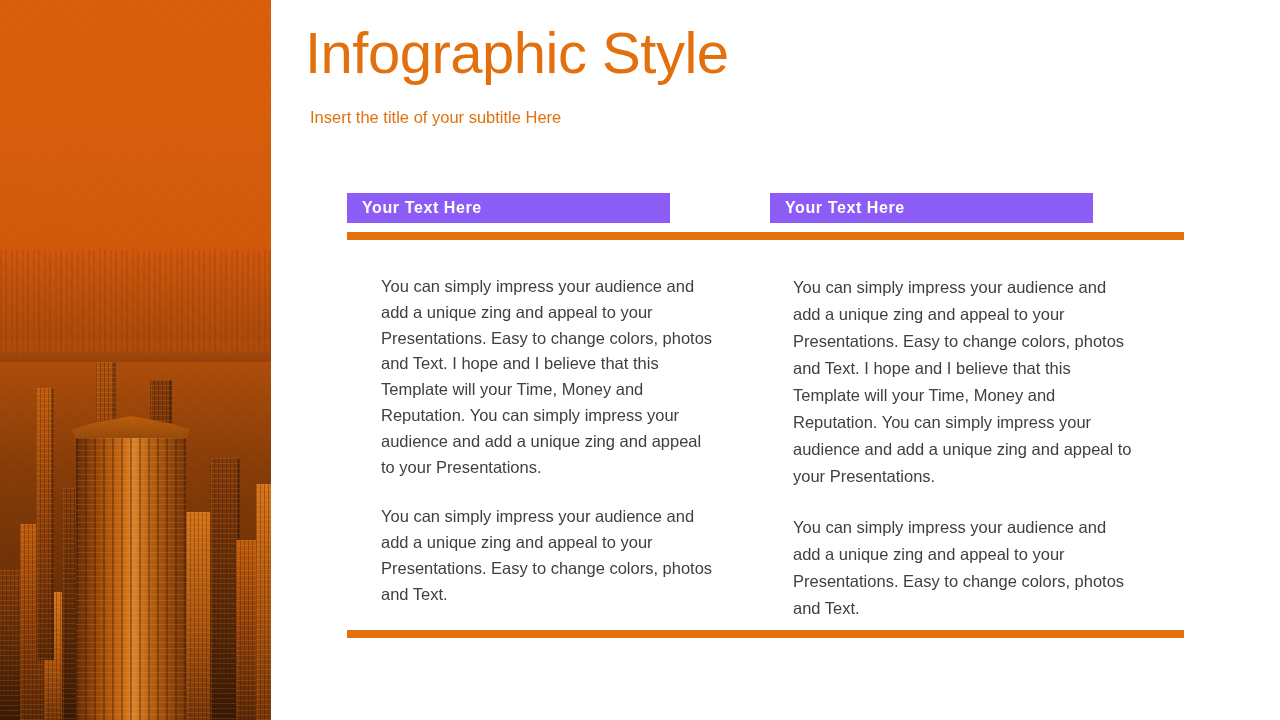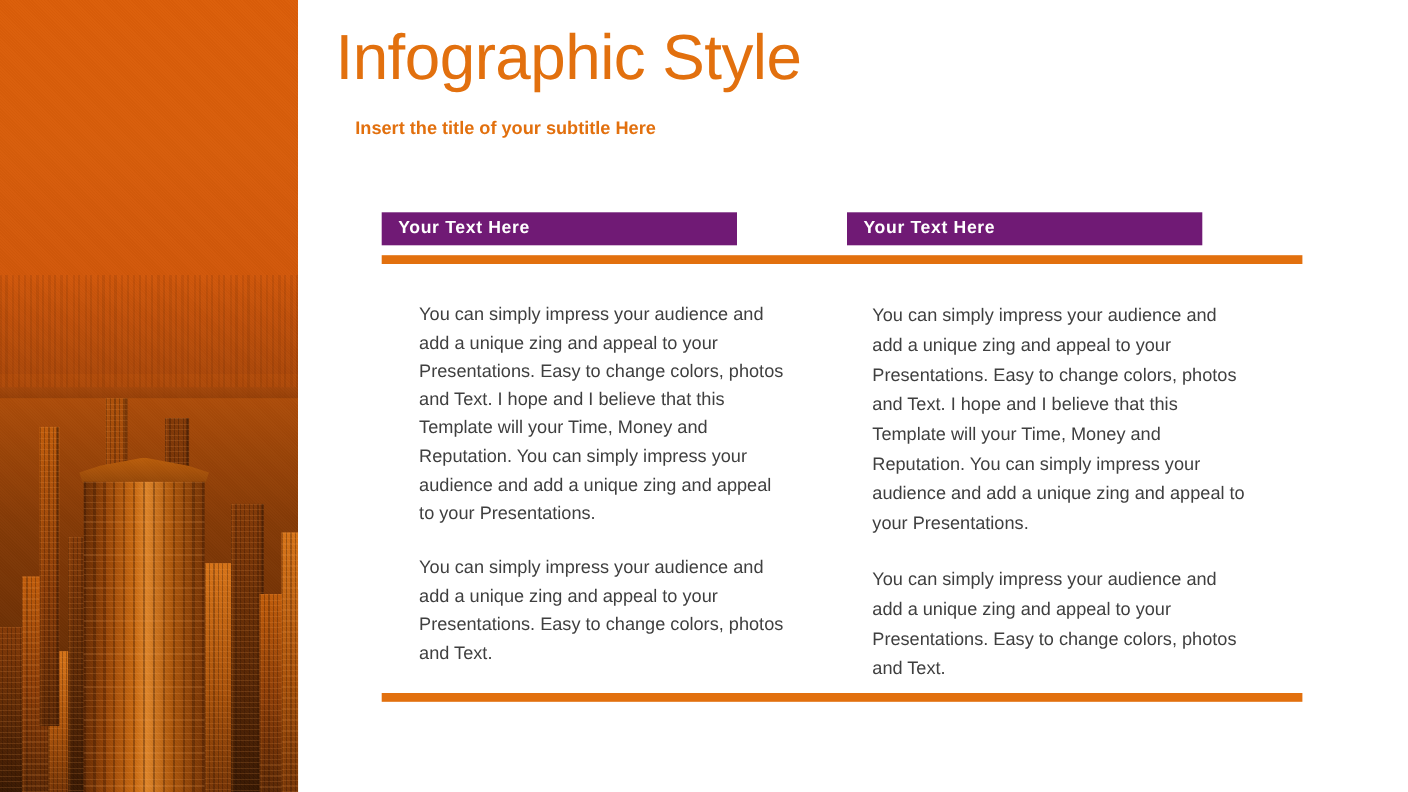--- a/index.html
+++ b/index.html
@@ -147,33 +147,33 @@
     top: 23px;
     font-size: 58px;
     line-height: 1.05;
     color: #e2700e;
     font-weight: 400;
     letter-spacing: -0.5px;
     white-space: nowrap;
   }
   .page-subtitle {
     position: absolute;
-    left: 52px;
+    left: 39px;
     top: 108px;
     font-size: 16.5px;
     color: #e2700e;
-    font-weight: 700;
+    font-weight: 400;
     white-space: nowrap;
   }
 
   
   .hdr-bar {
     position: absolute;
     height: 30px;
-    background: #701a75;
+    background: #8b5cf6;
     display: flex;
     align-items: center;
   }
   .hdr-bar .hdr-label {
     color: #ffffff;
     font-size: 16px;
     font-weight: bold;
     letter-spacing: 0.6px;
     padding-left: 15px;
     white-space: nowrap;

